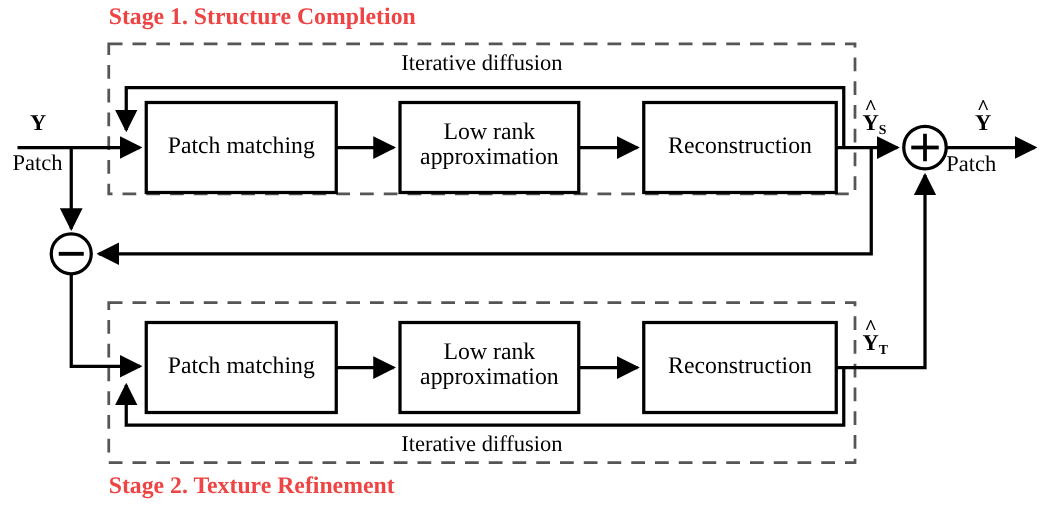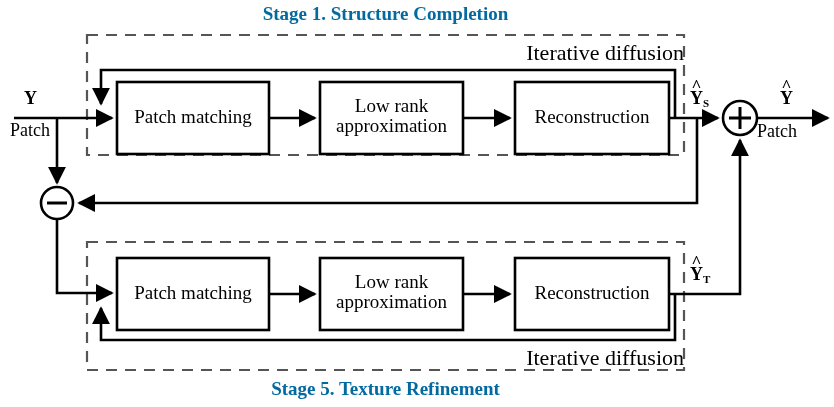--- a/index.html
+++ b/index.html
@@ -18,39 +18,38 @@
   #diagram-svg {
     position: absolute;
     left: 0;
     top: 0;
   }
   .stage-title {
     position: absolute;
     font-family: "Liberation Serif", serif;
     font-weight: bold;
     font-size: 19px;
-    color: #0369a1;
-    text-align: center;
+    color: #ef4444;
     white-space: nowrap;
   }
   .box-label {
     position: absolute;
     font-family: "Liberation Serif", serif;
     font-size: 19px;
     color: #000;
     text-align: center;
     line-height: 1.05;
     white-space: nowrap;
   }
   .loop-label {
     position: absolute;
     font-family: "Liberation Serif", serif;
-    font-size: 22px;
+    font-size: 18px;
     color: #000;
-    text-align: right;
+    text-align: center;
     white-space: nowrap;
   }
   .sig-label {
     position: absolute;
     font-family: "Liberation Serif", serif;
     font-size: 18px;
     color: #000;
     white-space: nowrap;
   }
   .sig-label.bold {
@@ -129,21 +128,21 @@
 
     <circle cx="740" cy="118" r="17" fill="#fff" stroke="#000" stroke-width="2.6"></circle>
     <line x1="729" y1="118" x2="751" y2="118" stroke="#000" stroke-width="3"></line>
     <line x1="740" y1="107" x2="740" y2="129" stroke="#000" stroke-width="3"></line>
 
     <path d="M 757 118 L 828 118" fill="none" stroke="#000" stroke-width="2.6" marker-end="url(#arrow)"></path>
   </svg>
 
   <div class="stage-title" style="left:87px; top:3px; width:597px;">Stage 1. Structure Completion</div>
 
-  <div class="stage-title" style="left:87px; top:378px; width:597px;">Stage 5. Texture Refinement</div>
+  <div class="stage-title" style="left:87px; top:378px; width:597px;">Stage 2. Texture Refinement</div>
 
   <div class="loop-label" style="left:87px; top:40px; width:597px;">Iterative diffusion</div>
 
   <div class="loop-label" style="left:87px; top:345px; width:597px;">Iterative diffusion</div>
 
   <div class="box-label" style="left:117px; top:107px; width:152px;">Patch matching</div>
 
   <div class="box-label" style="left:320px; top:96px; width:143px;">
     <div>Low rank</div>
     <div>approximation</div>

